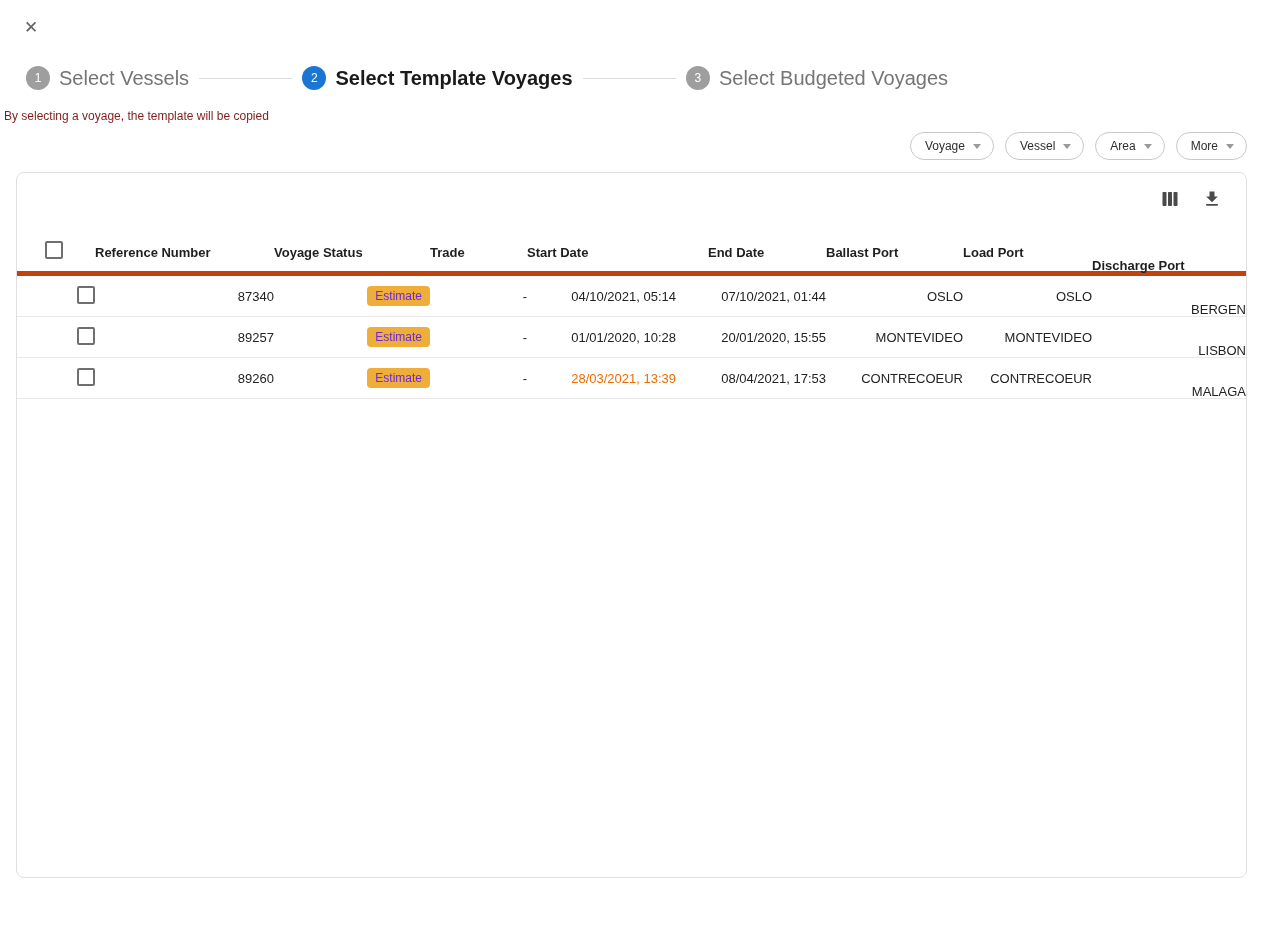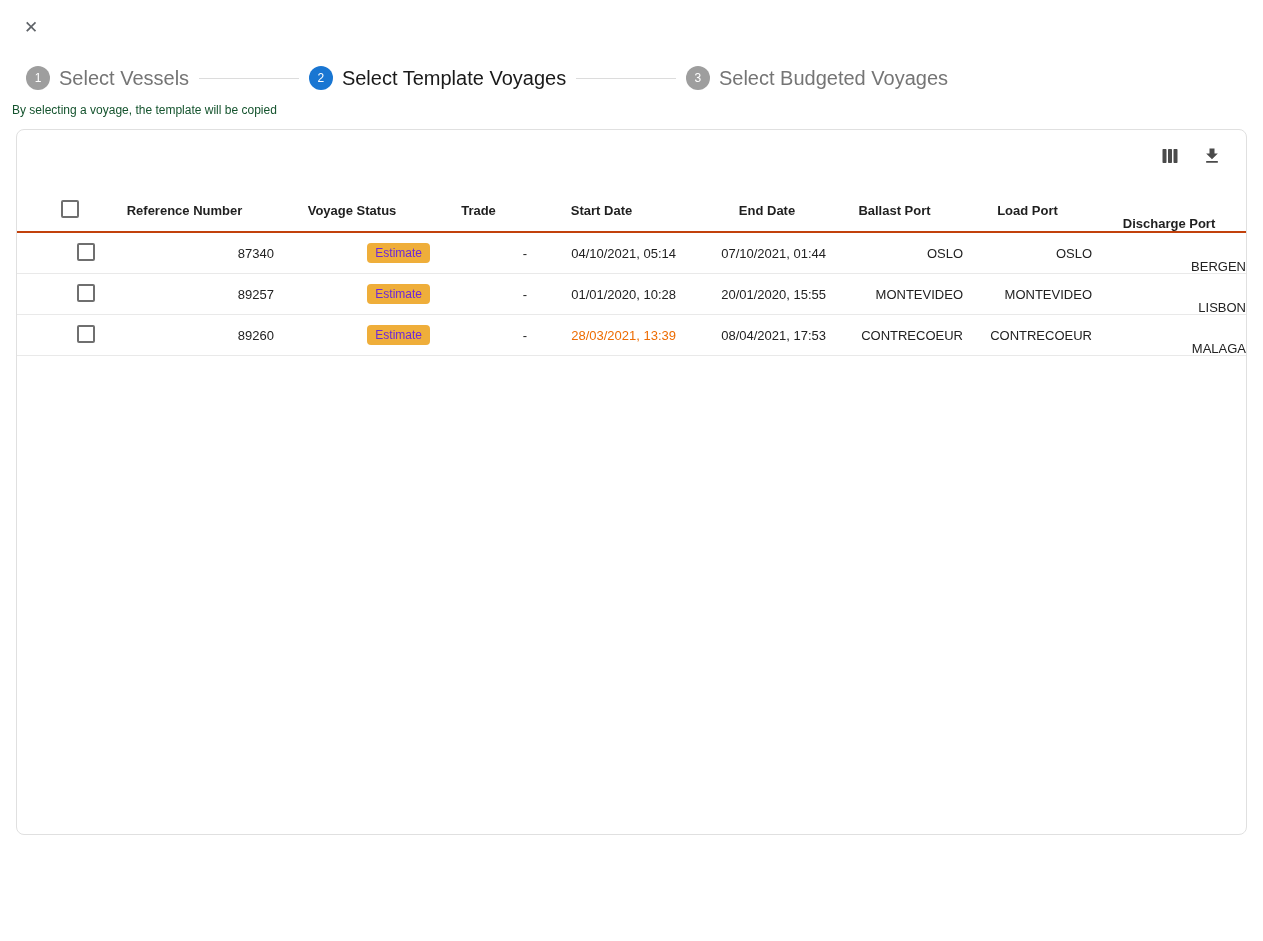--- a/index.html
+++ b/index.html
@@ -22,24 +22,24 @@
   
   .stepper { display: flex; align-items: center; width: 948px; padding-left: 26px; margin-top: 24px; }
   .step { display: flex; align-items: center; gap: 9px; flex: none; }
   .step-circle {
     width: 24px; height: 24px; border-radius: 50%;
     background: #9e9e9e; color: #fff; font-size: 12px;
     display: flex; align-items: center; justify-content: center; flex: none;
   }
   .step-label { font-size: 20px; color: #757575; white-space: nowrap; }
   .step.active .step-circle { background: #1976d2; }
-  .step.active .step-label { color: #1a1a1a; font-weight: 400; }
+  .step.active .step-label { color: #1a1a1a; font-weight: 700; }
   .connector { flex: 1; height: 1px; background: #dcdcdc; margin: 0 10px; }
 
-  .hint { font-size: 12px; color: #14532d; padding-left: 12px; margin-top: 13px; }
+  .hint { font-size: 12px; color: #7f1d1d; padding-left: 4px; margin-top: 19px; }
 
   
   .filters { display: flex; justify-content: flex-end; gap: 11px; padding-right: 16px; margin-top: 9px; }
   .chip {
     display: inline-flex; align-items: center; gap: 8px;
     border: 1px solid #c9c9c9; border-radius: 15px; background: #fff;
     padding: 6px 12px 6px 14px; font-size: 12px; font-weight: 500; color: #2f2f2f;
     cursor: pointer; font-family: inherit;
   }
   .caret {
@@ -50,21 +50,21 @@
   
   .panel {
     margin: 12px 16px 0 16px; height: 706px;
     border: 1px solid #e0e0e0; border-radius: 8px; background: #fff;
     overflow: hidden; display: flex; flex-direction: column;
   }
   .panel-toolbar { display: flex; justify-content: flex-end; align-items: center; gap: 18px; padding: 14px 22px 8px 22px; }
   .icon-btn { background: none; border: none; cursor: pointer; padding: 2px; line-height: 0; }
 
   .thead, .trow { display: flex; align-items: center; }
-  .thead { height: 43px; border-bottom: 2px solid #c2410c; margin-top: 14px; text-align: center; }
+  .thead { height: 43px; border-bottom: 5px solid #c2410c; margin-top: 14px; }
   .th { font-size: 13px; font-weight: 700; color: #1f1f1f; }
   .trow { height: 41px; border-bottom: 1px solid #e9e9e9; font-size: 13px; color: #222; text-align: right; }
 
   .col-check { width: 78px; padding-left: 28px; flex: none; }
   .col-ref { width: 179px; flex: none; }
   .col-status { width: 156px; flex: none; }
   .col-trade { width: 97px; flex: none; }
   .col-start { width: 149px; flex: none; }
   .col-end { width: 150px; flex: none; padding-left: 32px; }
   .col-ballast { width: 137px; flex: none; }
@@ -110,20 +110,38 @@
     </div>
     <div class="connector"></div>
     <div class="step">
       <span class="step-circle">3</span>
       <span class="step-label">Select Budgeted Voyages</span>
     </div>
   </div>
 
   <div class="hint">By selecting a voyage, the template will be copied</div>
 
+  <div class="filters">
+    <button class="chip">
+      <span>Voyage</span>
+      <span class="caret"></span>
+    </button>
+    <button class="chip">
+      <span>Vessel</span>
+      <span class="caret"></span>
+    </button>
+    <button class="chip">
+      <span>Area</span>
+      <span class="caret"></span>
+    </button>
+    <button class="chip">
+      <span>More</span>
+      <span class="caret"></span>
+    </button>
+  </div>
 
   <div class="panel">
 
     <div class="panel-toolbar">
       <button class="icon-btn">
         <svg width="20" height="20" viewBox="0 0 20 20">
             <g fill="#4a4a4a">
               <rect x="2.5" y="3" width="4" height="14" rx="0.8"></rect>
               <rect x="8" y="3" width="4" height="14" rx="0.8"></rect>
               <rect x="13.5" y="3" width="4" height="14" rx="0.8"></rect>

